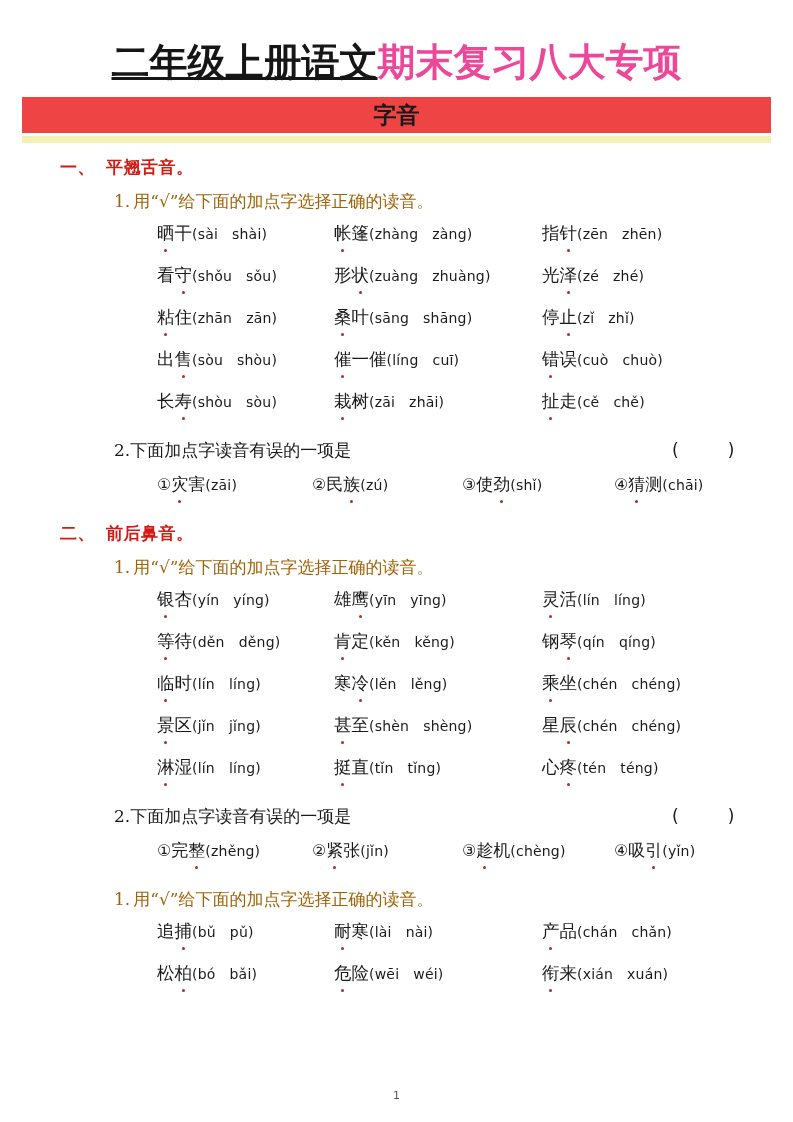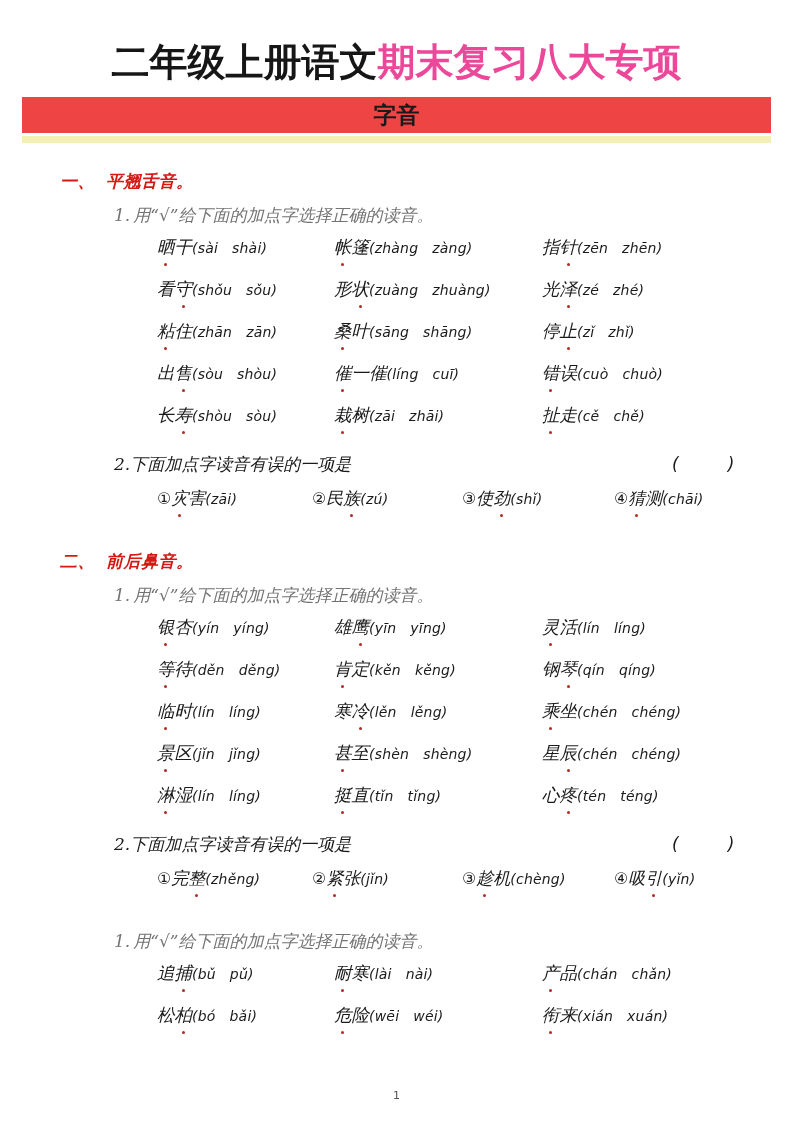--- a/index.html
+++ b/index.html
@@ -29,21 +29,21 @@
     padding-top: 43px;
     line-height: 1;
     white-space: nowrap;
   }
   .title-black, .title-red {
     font-family: "DejaVu Sans", "Liberation Sans", sans-serif;
     font-size: 38px;
     font-weight: 700;
     letter-spacing: 0px;
   }
-  .title-black { color: #161616; }
+  .title-black { color: #161616; text-decoration: underline; }
   .title-red { color: #ec4899; }
 
   
   .banner {
     margin-top: 16px;
     height: 36px;
     background: #ef4444;
     text-align: center;
     line-height: 36px;
   }
@@ -53,37 +53,37 @@
     font-weight: 700;
     color: #1a1a1a;
   }
   .banner-underline {
     height: 7px;
     background: #f3f0b6;
     margin-top: 3px;
   }
 
   
-  .section { margin-top: 27px; font-style: italic; }
+  .section { margin-top: 13px; }
   .sec-head {
     color: #d31a14;
     font-family: "DejaVu Sans", "Liberation Sans", sans-serif;
     font-size: 17px;
     font-weight: 700;
     padding-left: 38px;
     letter-spacing: 0.5px;
   }
   .sec-head .sec-num { margin-right: 11px; }
 
   .instr {
     font-family: "DejaVu Serif", "Liberation Serif", serif;
     font-size: 17px;
     padding-left: 92px;
     margin-top: 11px;
-    color: #737373;
+    color: #a16207;
     white-space: nowrap;
   }
   .instr .qn { margin-right: 3px; }
 
   
   .wordgrid { margin-top: 7px; }
   .wrow {
     position: relative;
     height: 42px;
   }

